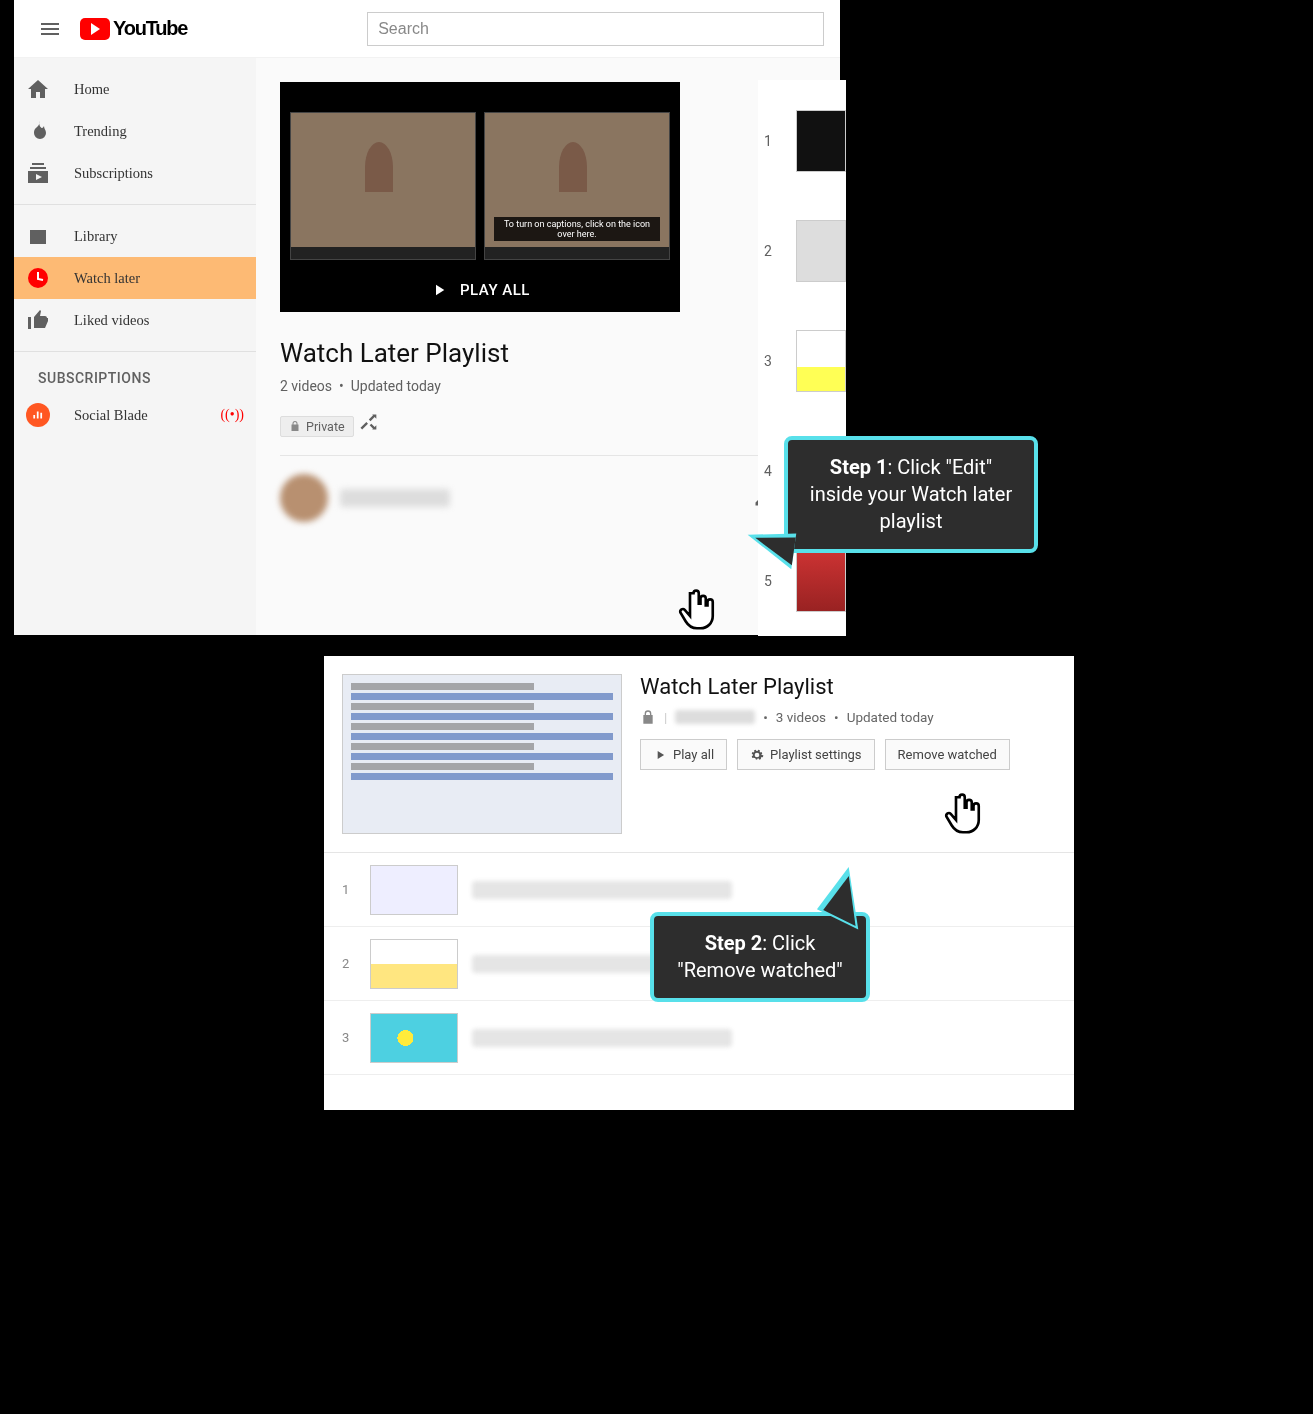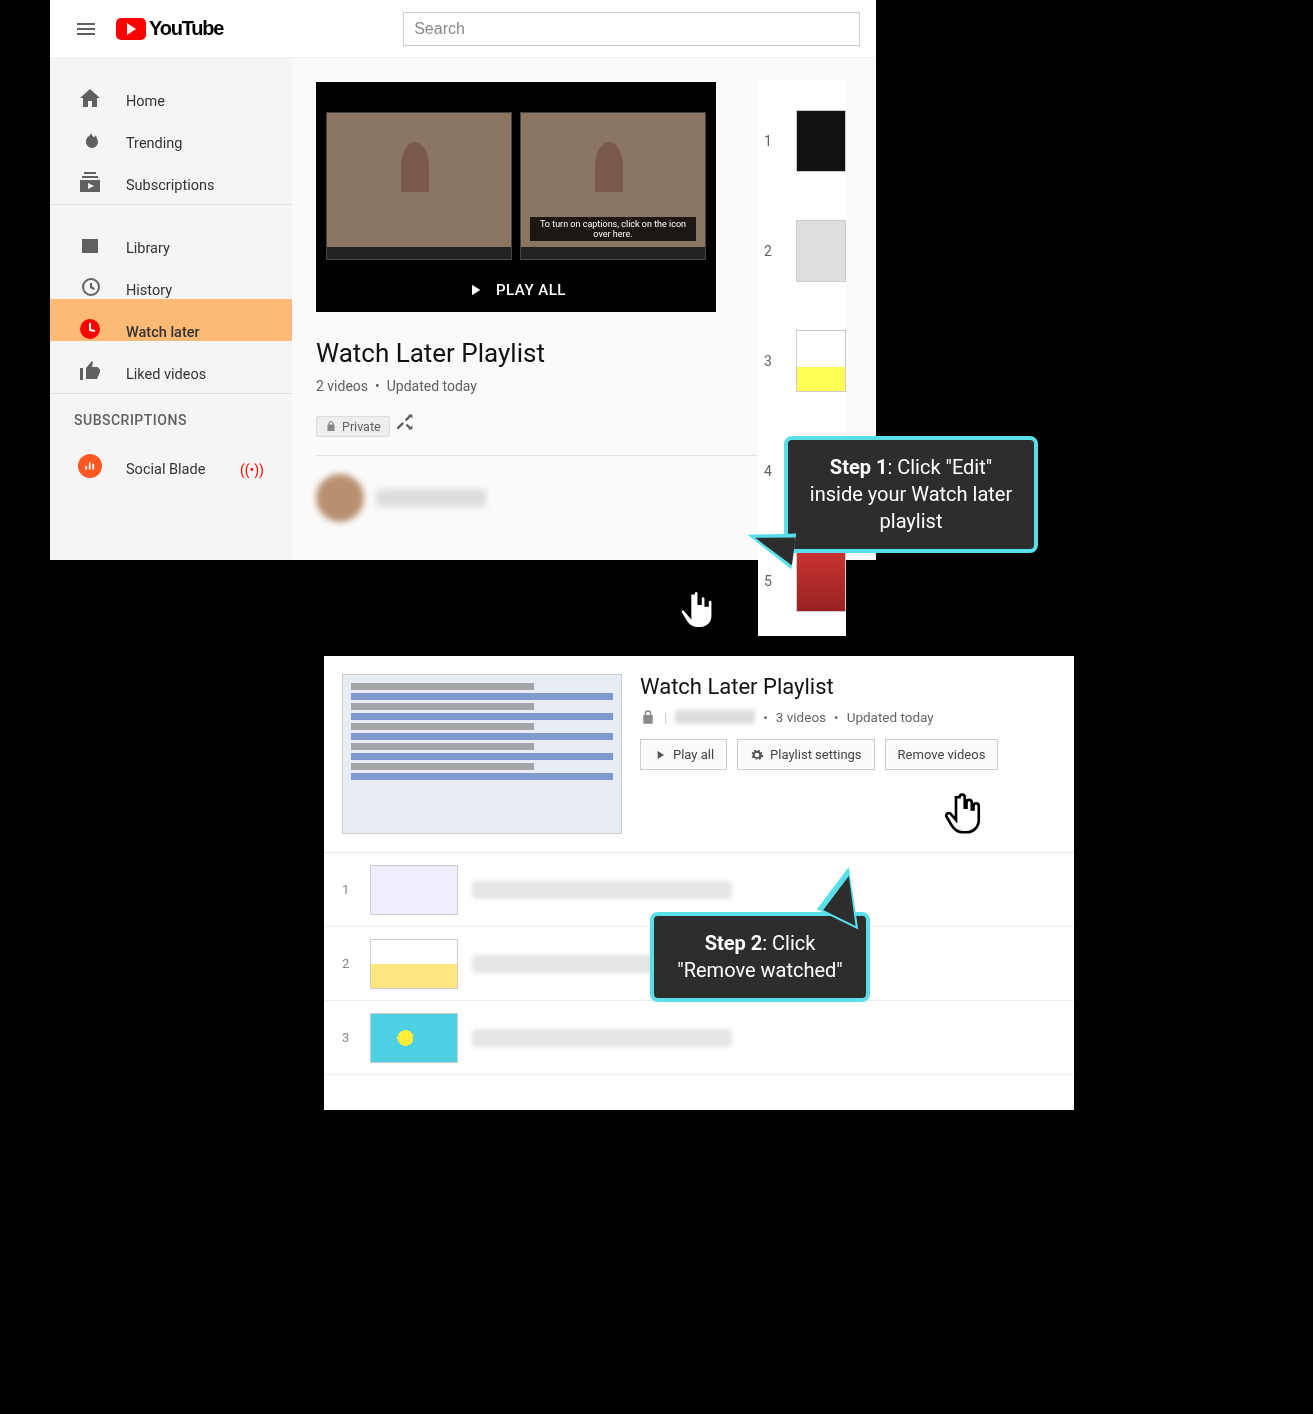--- a/index.html
+++ b/index.html
@@ -1,43 +1,43 @@
 <!DOCTYPE html>
 <html><head>
 <meta charset="utf-8">
 <style>
   * { box-sizing: border-box; margin: 0; padding: 0; }
   body { background: #000; font-family: Roboto, Arial, sans-serif; width: 1313px; height: 1414px; position: relative; }
 
   
   .panel1 {
-    position: absolute; left: 14px; top: 0; width: 826px; height: 560px;
-    background: #fff; overflow: hidden; margin-left: 36px;
+    position: absolute; left: 14px; top: 0; width: 826px; height: 635px;
+    background: #fff; overflow: hidden;
   }
   .yt-header {
     display: flex; align-items: center; height: 58px; padding: 0 16px;
     border-bottom: 1px solid rgba(0,0,0,0.05);
   }
   .hamburger { width: 24px; height: 24px; fill: #606060; cursor: pointer; padding: 8px; box-sizing: content-box; }
   .yt-logo { display: flex; align-items: center; margin-left: 10px; }
   .yt-logo-icon { width: 30px; height: 22px; background: #ff0000; border-radius: 5px; position: relative; }
   .yt-logo-icon::after { content:''; position:absolute; left:11px; top:5px; border-left:9px solid #fff; border-top:6px solid transparent; border-bottom:6px solid transparent; }
   .yt-logo-text { font-weight: 700; font-size: 20px; letter-spacing: -1.2px; margin-left: 3px; font-family: Arial; }
   .search-box { flex:1; margin-left: 180px; }
   .search-box input {
     width: 100%; height: 34px; border: 1px solid #ccc; padding: 0 10px;
     font-size: 16px; color: #888; background: #fff;
   }
   .search-box input::placeholder { color: #888; }
 
   .yt-body { display: flex; height: calc(100% - 58px); }
   .sidebar { width: 242px; background: #f5f5f5; overflow-y: auto; padding-top: 10px; }
   .sb-item {
-    display: flex; align-items: flex-end; height: 42px; padding: 0 28px;
-    font-size: 14.5px; color: #333; cursor: pointer;
+    display: flex; align-items: center; height: 42px; padding: 0 12px;
+    font-size: 14.5px; color: #333; cursor: pointer; font-family: Liberation Serif, serif;
   }
   .sb-item.active { background: #fdba74; font-weight: 500; }
   .sb-item .sb-icon { width: 24px; height: 24px; margin-right: 24px; fill: #606060; display:flex; align-items:center; justify-content:center;}
   .sb-item.active .sb-icon svg { fill: #ff0000; }
   .sb-divider { height: 1px; background: #e0e0e0; margin: 10px 0; }
   .sb-heading { font-size: 14px; font-weight: 500; color: #606060; padding: 8px 24px; letter-spacing: 0.5px; }
   .live-dot { color: #ff0000; font-size: 14px; margin-left: auto; }
   .avatar-sm { width: 24px; height: 24px; border-radius: 50%; background: #ff5722; margin-right: 24px; display:flex; align-items:center; justify-content:center; }
 
   .main { flex: 1; background: #fafafa; padding: 24px; position: relative; }
@@ -191,28 +191,20 @@
       <div class="sb-divider"></div>
 
       <div class="sb-item">
         <span class="sb-icon">
             <svg viewBox="0 0 24 24">
               <path d="M4 6h16v14H4z"></path>
             </svg>
           </span>
         <span>Library</span>
       </div>
-      <div class="sb-item">
-        <span class="sb-icon">
-            <svg viewBox="0 0 24 24">
-              <path d="M13 3a9 9 0 100 18 9 9 0 000-18zm0 2a7 7 0 110 14 7 7 0 010-14zm-1 3v5l4 2 .9-1.6L14 11V8z"></path>
-            </svg>
-          </span>
-        <span>History</span>
-      </div>
       <div class="sb-item active">
         <span class="sb-icon">
             <svg viewBox="0 0 24 24" fill="#ff0000">
               <circle cx="12" cy="12" r="10"></circle>
               <path d="M12 6v7l5 1" stroke="#fff" stroke-width="2" fill="none"></path>
             </svg>
           </span>
         <span>Watch later</span>
       </div>
       <div class="sb-item">
@@ -349,21 +341,21 @@
             </svg>
           <span>Play all</span>
         </div>
         <div class="p2-btn">
           <svg viewBox="0 0 24 24">
               <path d="M12 8a4 4 0 100 8 4 4 0 000-8zm9 4l2 1-1 3-2-.5a8 8 0 01-1.5 1.5l.5 2-3 1-1-2h-2l-1 2-3-1 .5-2A8 8 0 016 16.5L4 17l-1-3 2-1v-2l-2-1 1-3 2 .5A8 8 0 017.5 6L7 4l3-1 1 2h2l1-2 3 1-.5 2A8 8 0 0118 7.5l2-.5 1 3-2 1z"></path>
             </svg>
           <span>Playlist settings</span>
         </div>
         <div class="p2-btn">
-          <span>Remove videos</span>
+          <span>Remove watched</span>
         </div>
       </div>
     </div>
   </div>
 
   <div class="p2-list">
     <div class="p2-row">
       <span class="p2-row-num">1</span>
       <div class="p2-row-thumb"></div>
       <div class="p2-row-title"></div>

